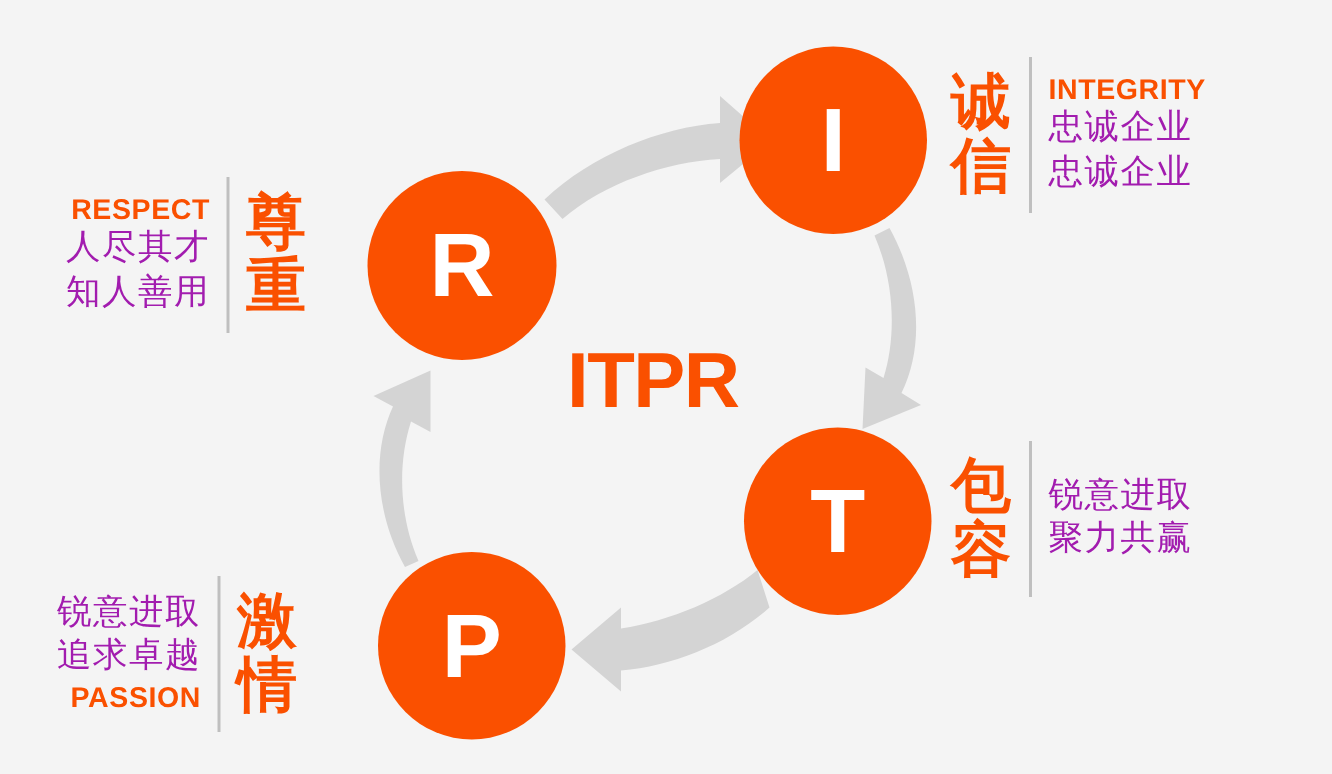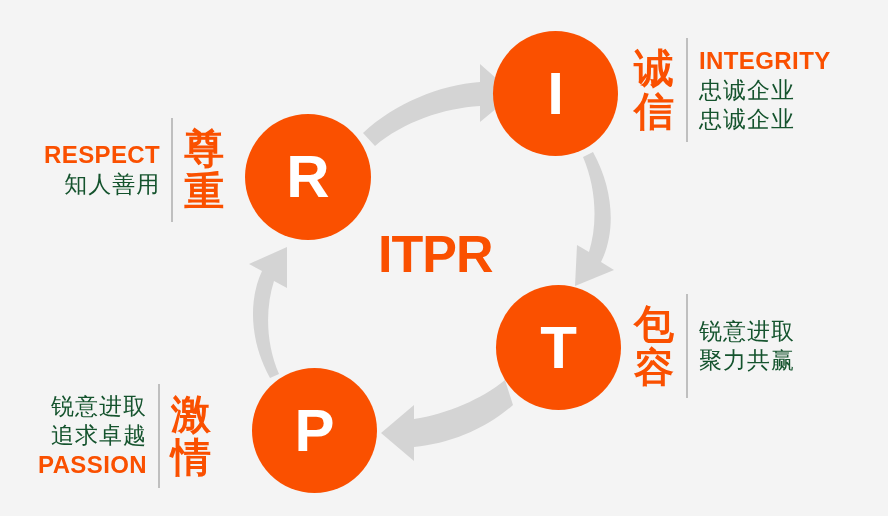--- a/index.html
+++ b/index.html
@@ -89,30 +89,30 @@
   }
   .cn-big span { display: block; }
   .divider {
     width: 2px;
     background: #bfbfbf;
     margin: 0 11px;
   }
   .en-label {
     color: #fa5000;
     font-weight: bold;
-    font-size: 24px;
+    font-size: 19px;
     letter-spacing: 0.4px;
     line-height: 1.25;
   }
   .cn-line {
-    color: #14532d;
+    color: #a21caf;
     font-size: 23px;
     line-height: 1.28;
     letter-spacing: 1px;
-    font-family: Liberation Serif, serif;
+    font-family: Liberation Mono, monospace;
   }
 
   
   #block-respect { left: 44px; top: 118px; }
   #block-respect .desc-col { align-items: flex-end; text-align: right; }
   #block-respect .divider { height: 104px; }
 
   #block-integrity { left: 634px; top: 38px; }
   #block-integrity .desc-col { align-items: flex-start; text-align: left; }
   #block-integrity .divider { height: 104px; }
@@ -184,20 +184,21 @@
   <div class="node-circle" id="circle-t">
     <span class="node-letter">T</span>
   </div>
   <div class="node-circle" id="circle-p">
     <span class="node-letter">P</span>
   </div>
 
   <div class="value-block" id="block-respect">
     <div class="desc-col">
       <div class="en-label">RESPECT</div>
+      <div class="cn-line">人尽其才</div>
       <div class="cn-line">知人善用</div>
     </div>
     <div class="divider"></div>
     <div class="cn-big">
       <span>尊</span>
       <span>重</span>
     </div>
   </div>
 
   <div class="value-block" id="block-integrity">

